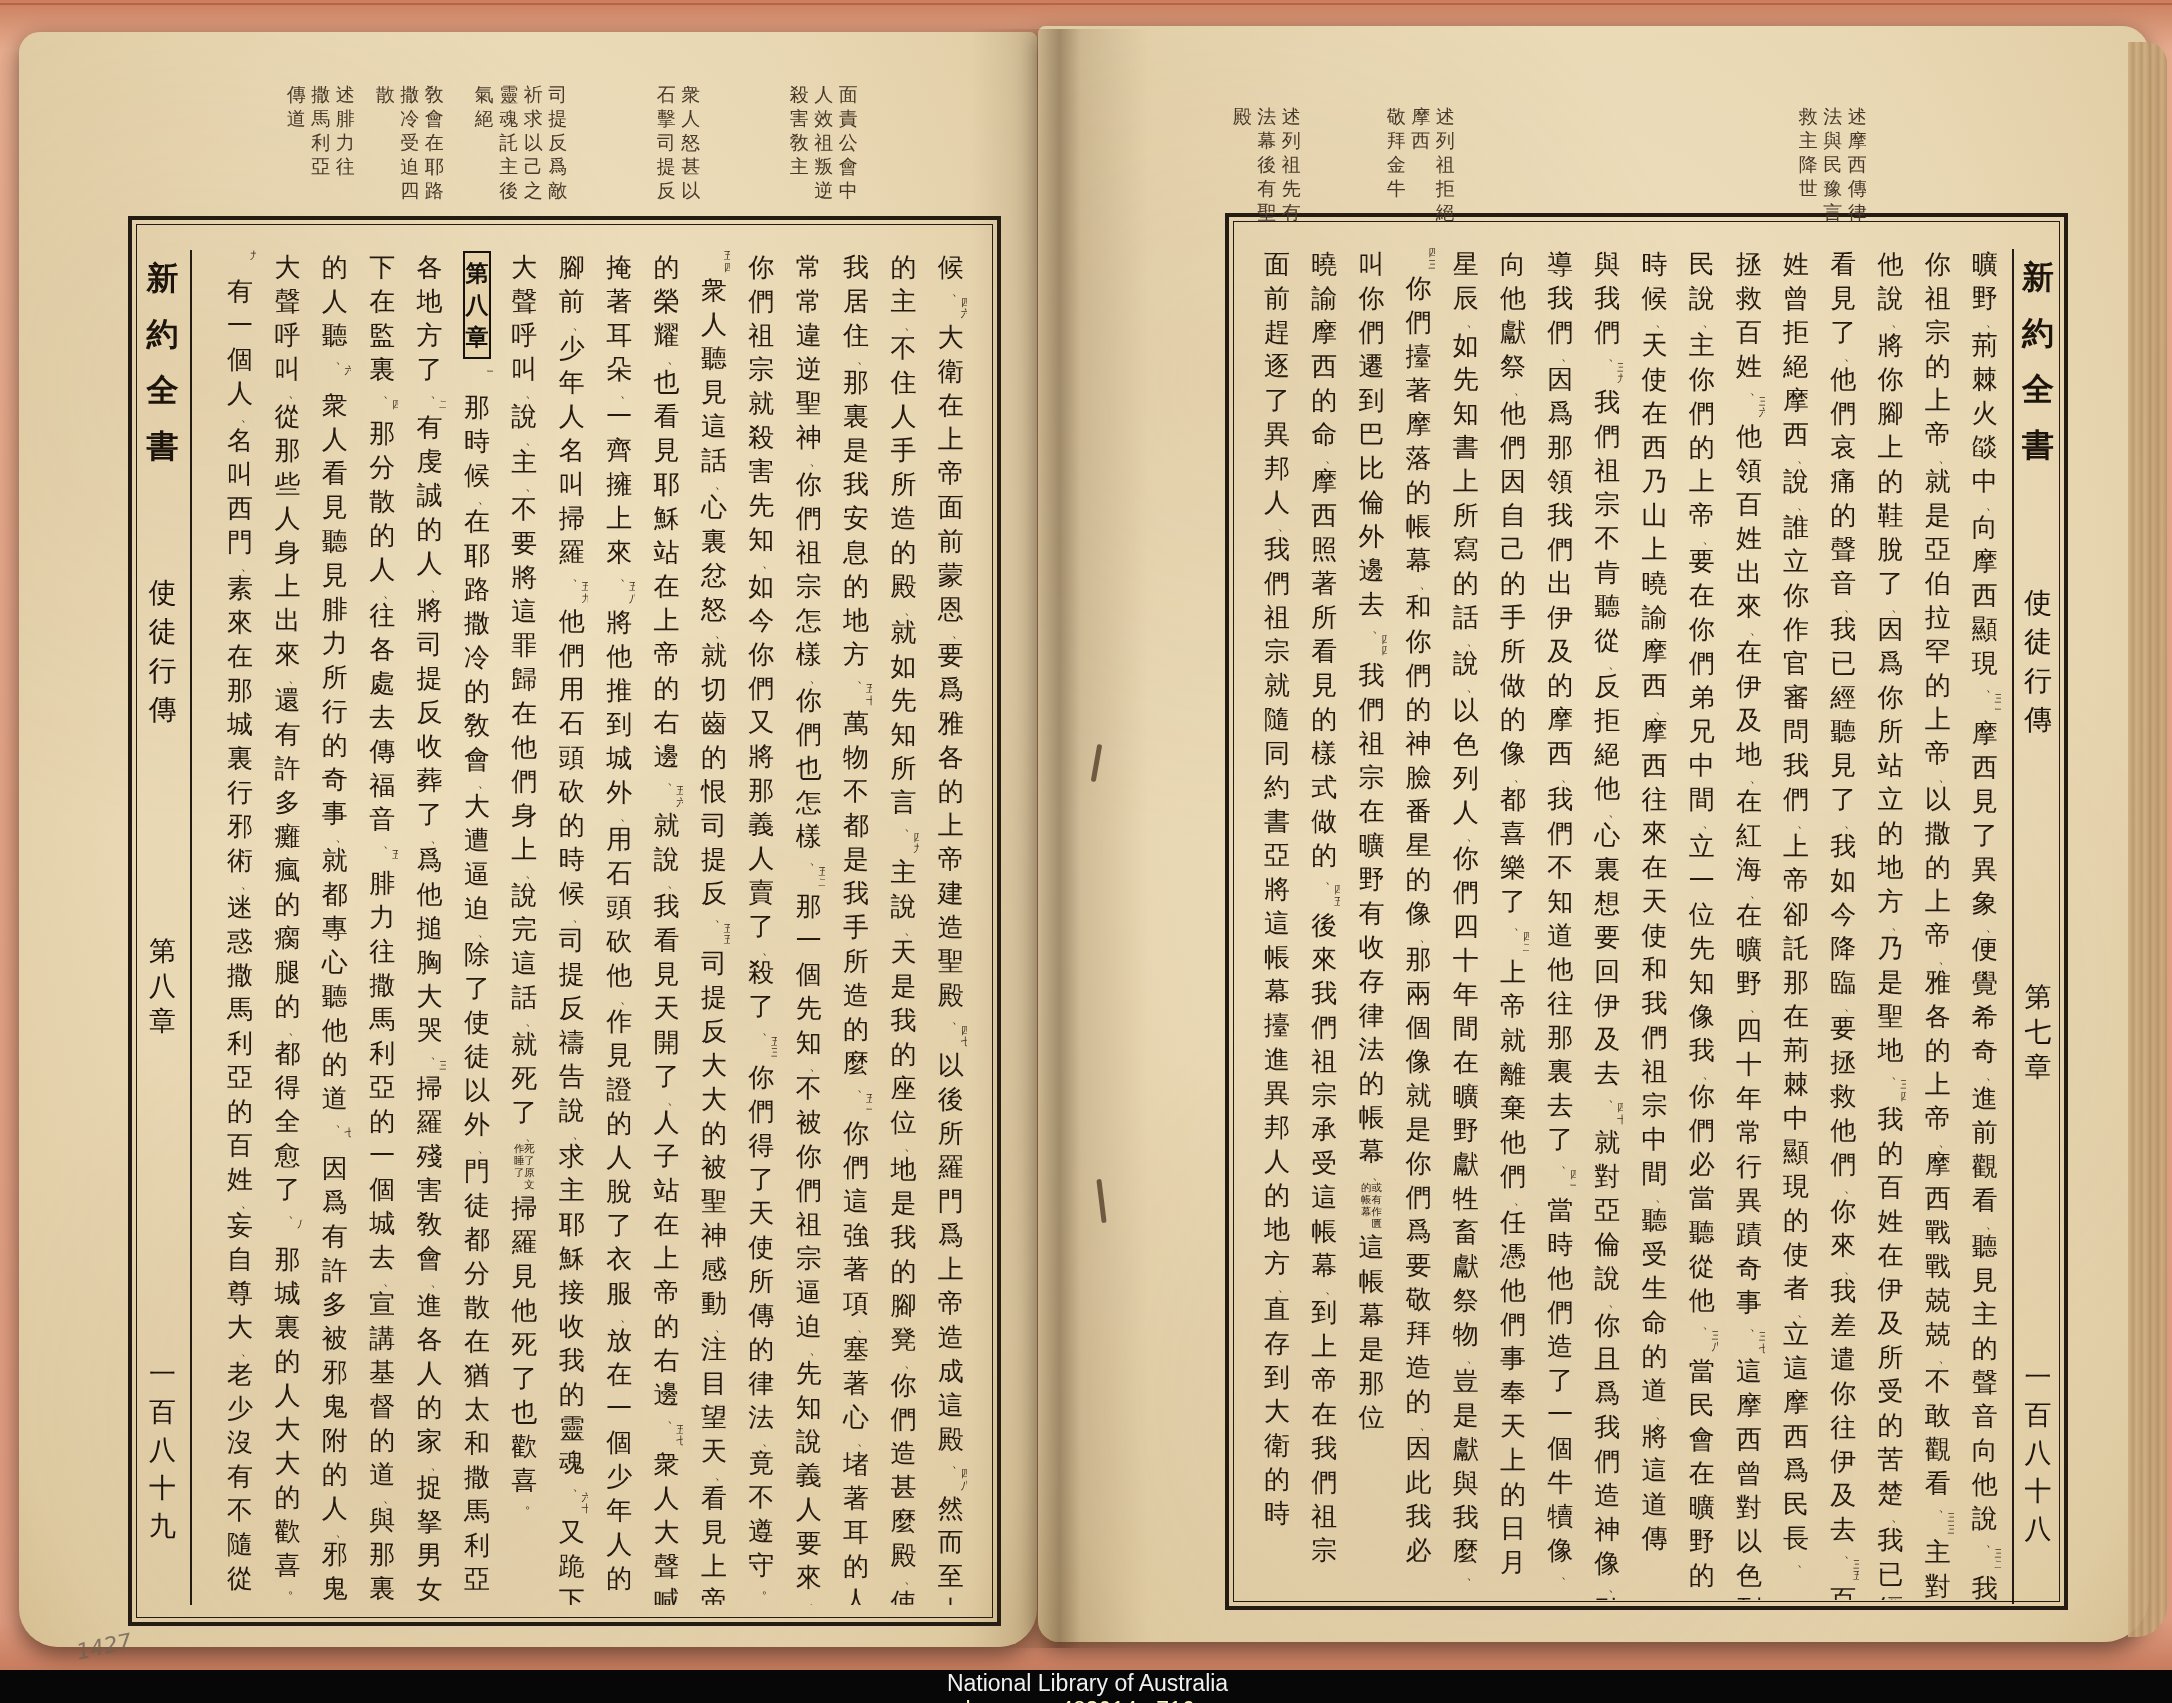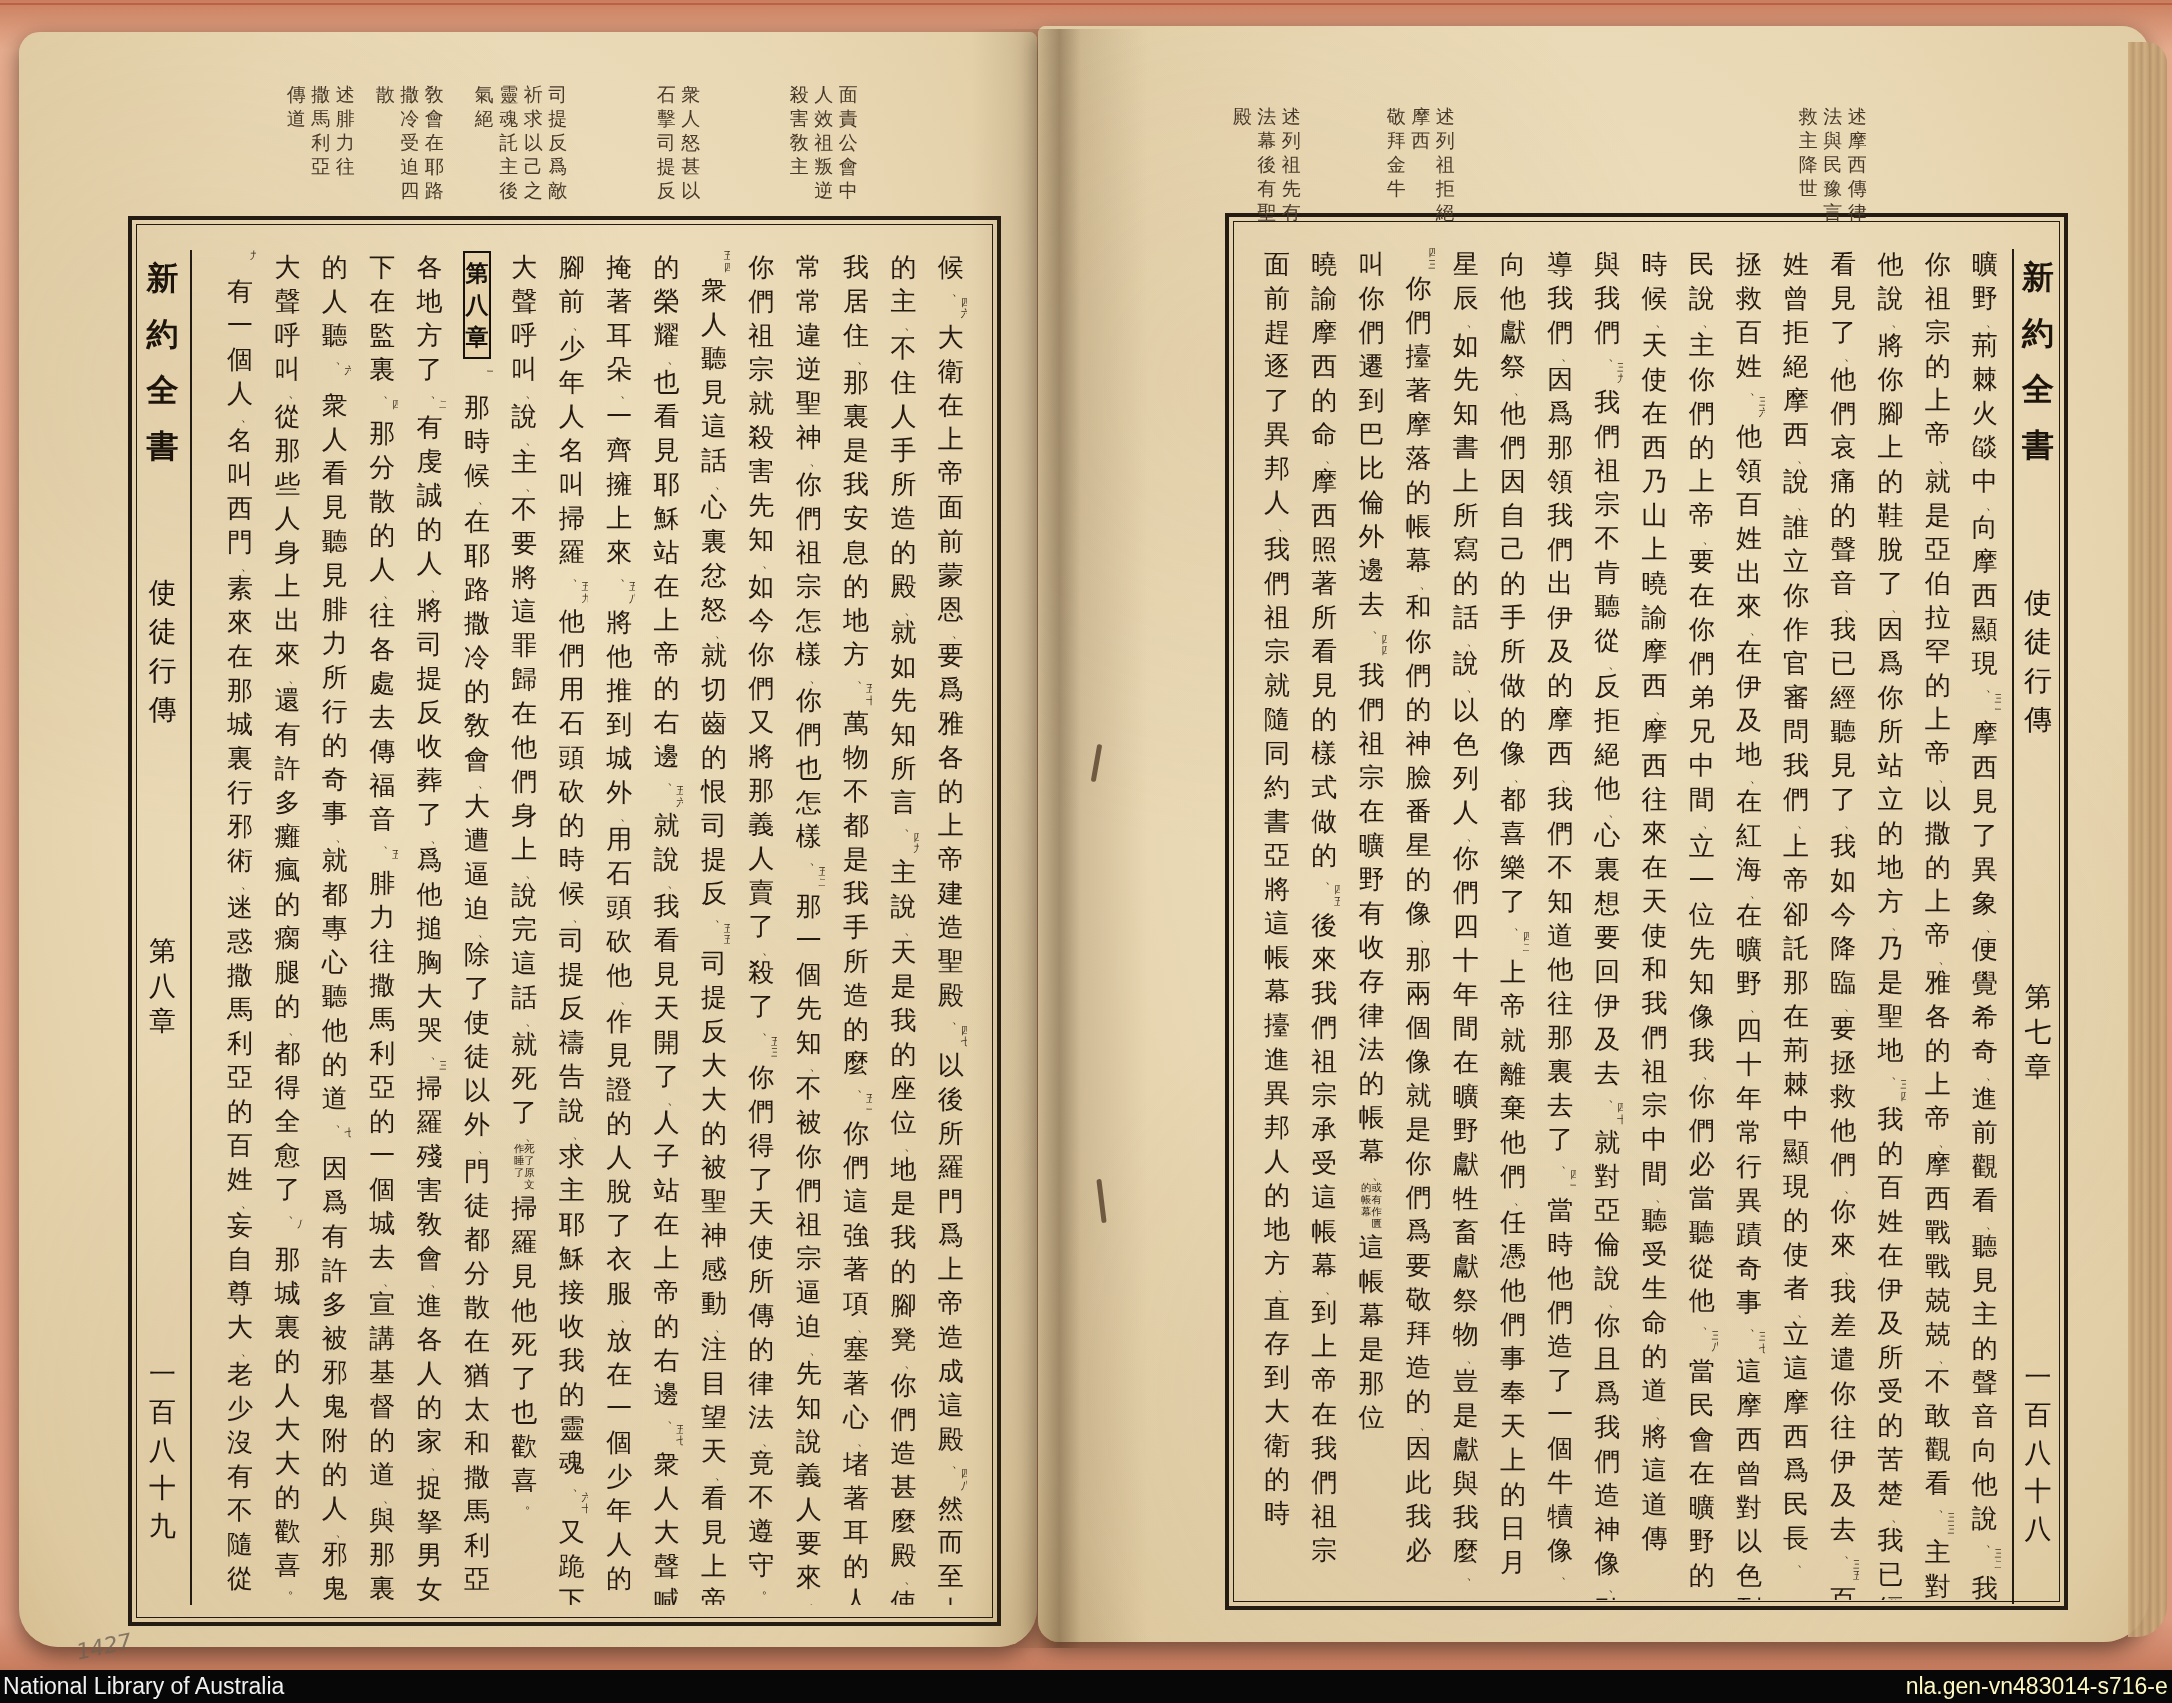--- a/index.html
+++ b/index.html
@@ -64,21 +64,21 @@
   .stitch2{left:1099px;top:1179px;height:44px;transform:rotate(-7deg);}
   .edge-stack{position:absolute;left:2128px;top:42px;width:39px;height:1595px;border-radius:0 21px 31px 0;
     background:repeating-linear-gradient(90deg,#cfae80 0px,#c2a173 3.1px,#b5946a 5.2px,#cdab7e 8.3px);opacity:.9;}
   
   .pencil{position:absolute;font-family:"DejaVu Sans","Liberation Sans",sans-serif;font-style:italic;
           color:#6f6152;opacity:.8;}
   .pencil-left{left:57px;top:1602px;font-size:22px;transform:rotate(-12deg);}
   
   .footer{position:absolute;left:0;right:0;bottom:0;height:33px;background:#070707;
           display:flex;align-items:center;justify-content:space-between;
-          font-family:"Liberation Sans","DejaVu Sans",sans-serif;}
+          font-family:"Liberation Sans","DejaVu Sans",sans-serif;flex-direction:column;}
   .footer span{color:#f0f0f0;font-size:23px;}
   .footer .fl{margin-left:3.1px;}
   .footer .fr{margin-right:4.2px;color:#fef9c3;}
 </style>
 </head>
 <body>
 
 <div id="canvas">
   <div class="cover"></div>
   <div class="cover-line"></div>

